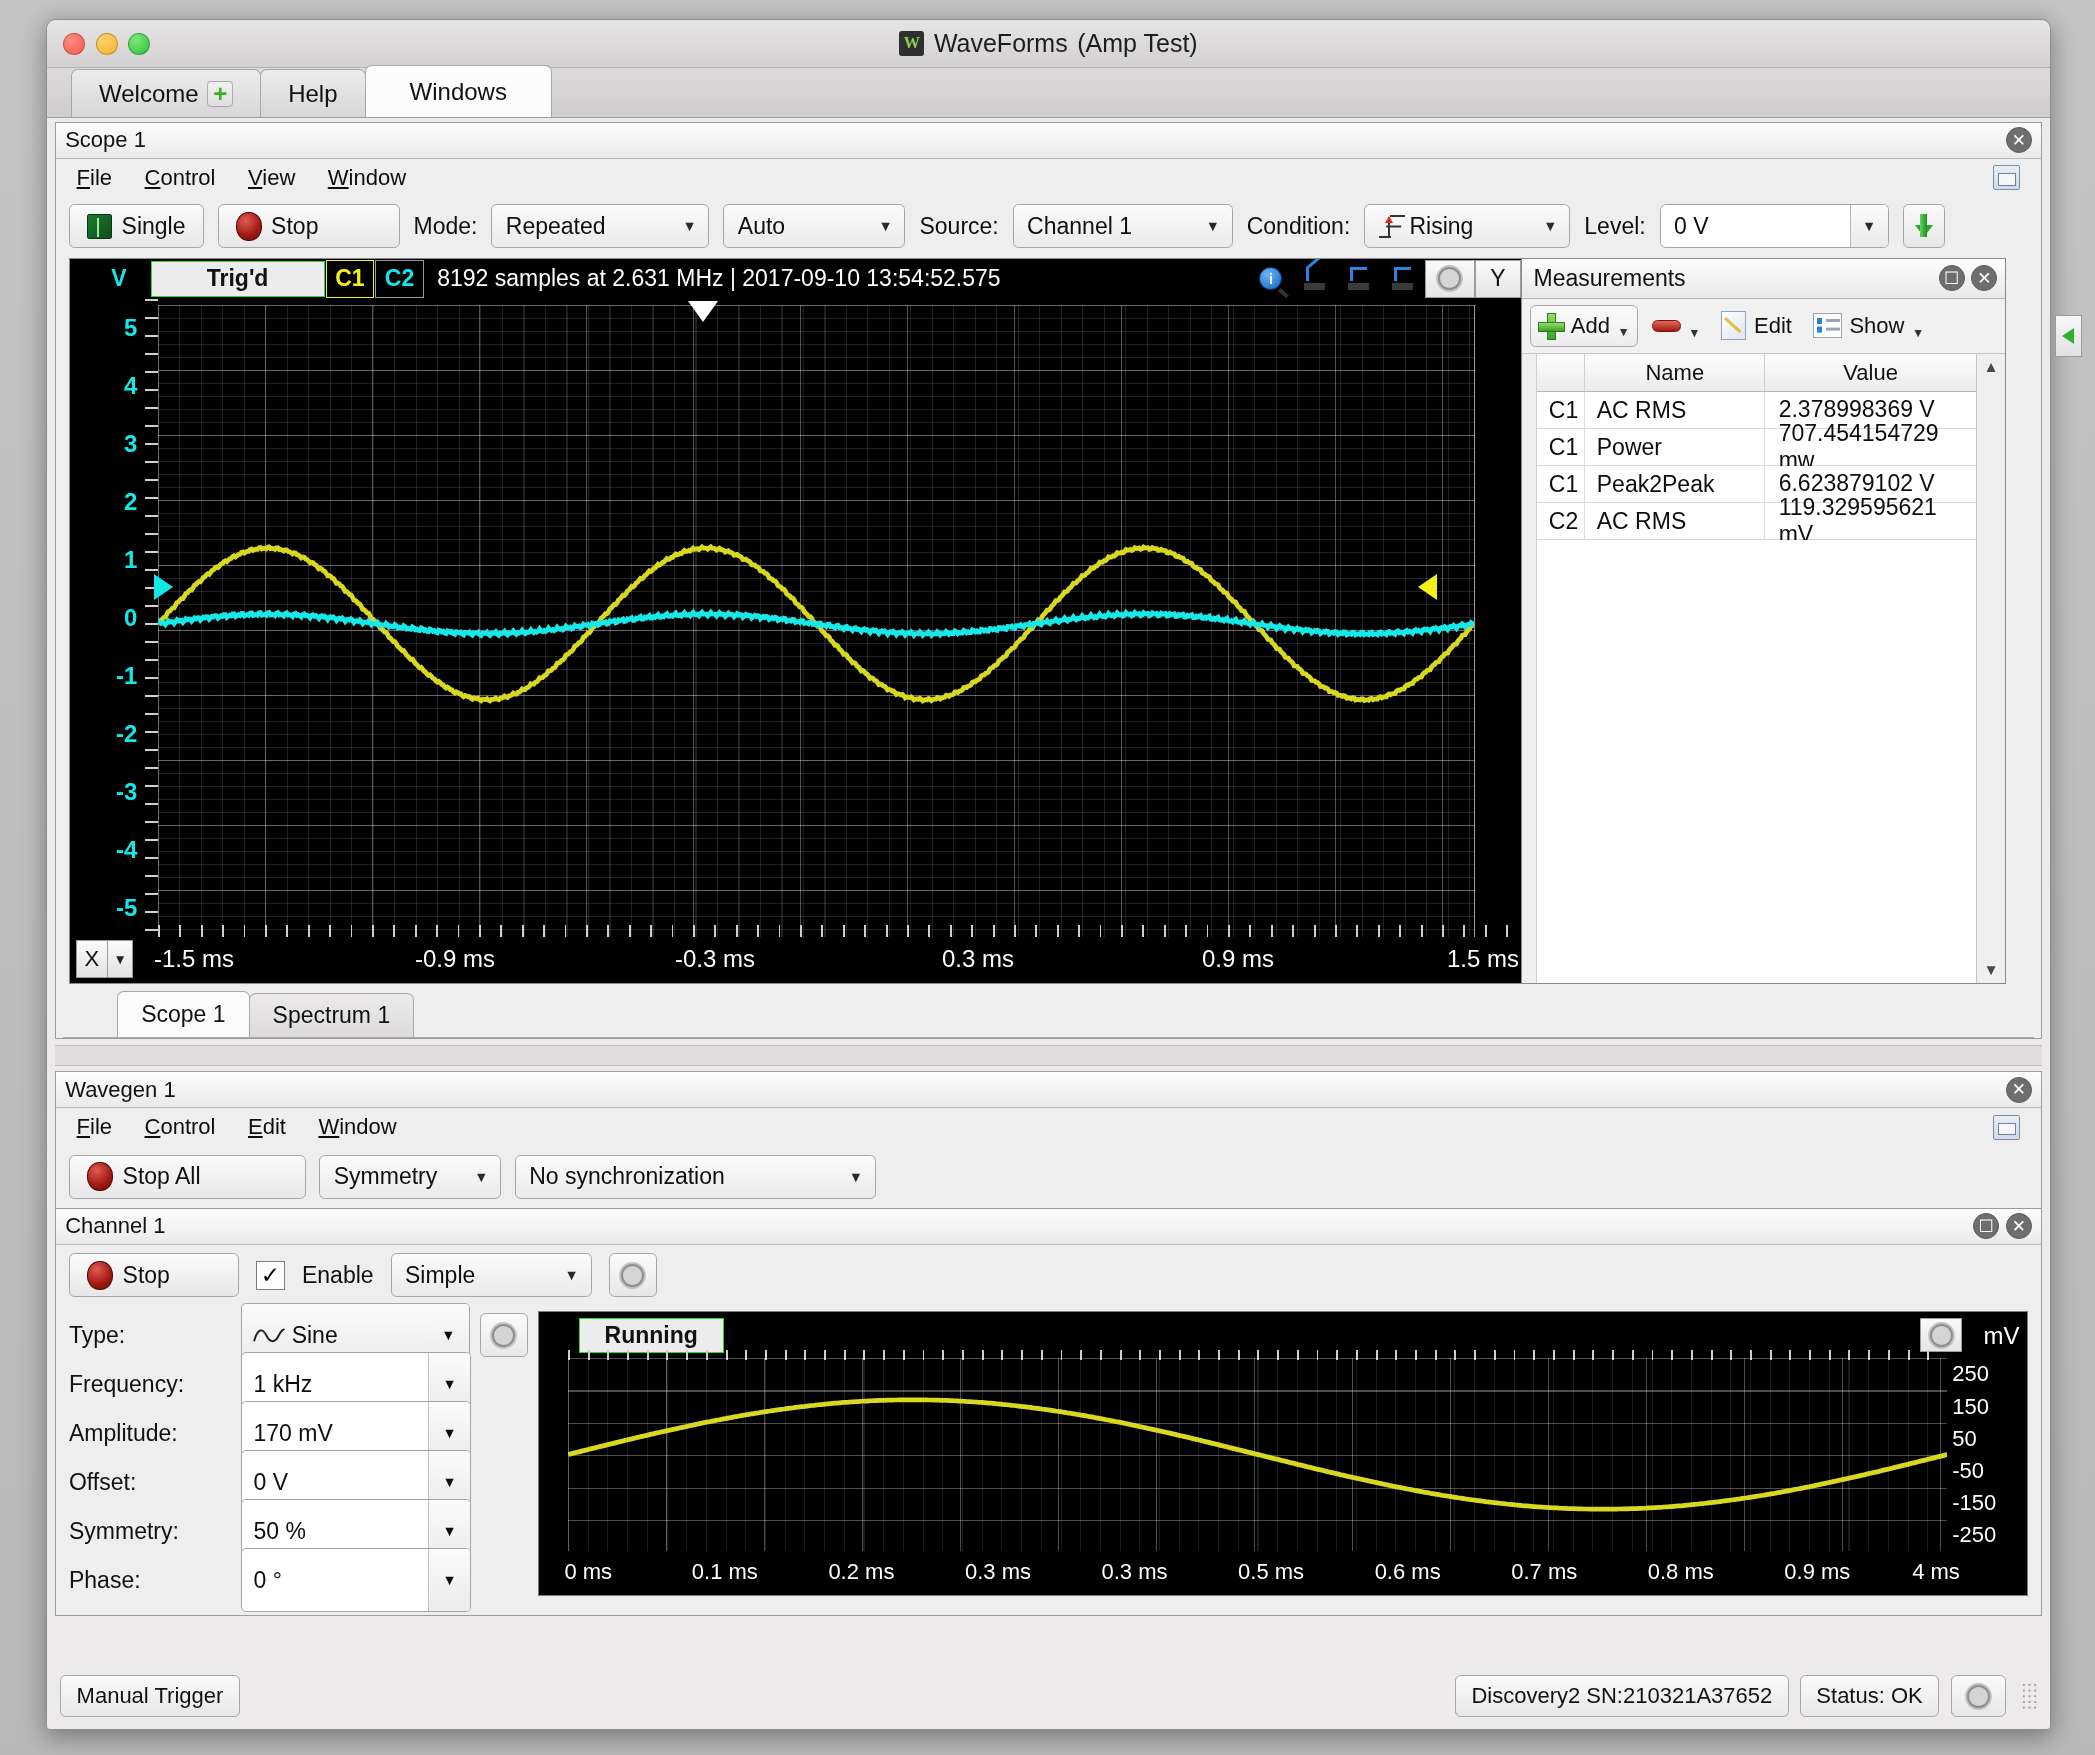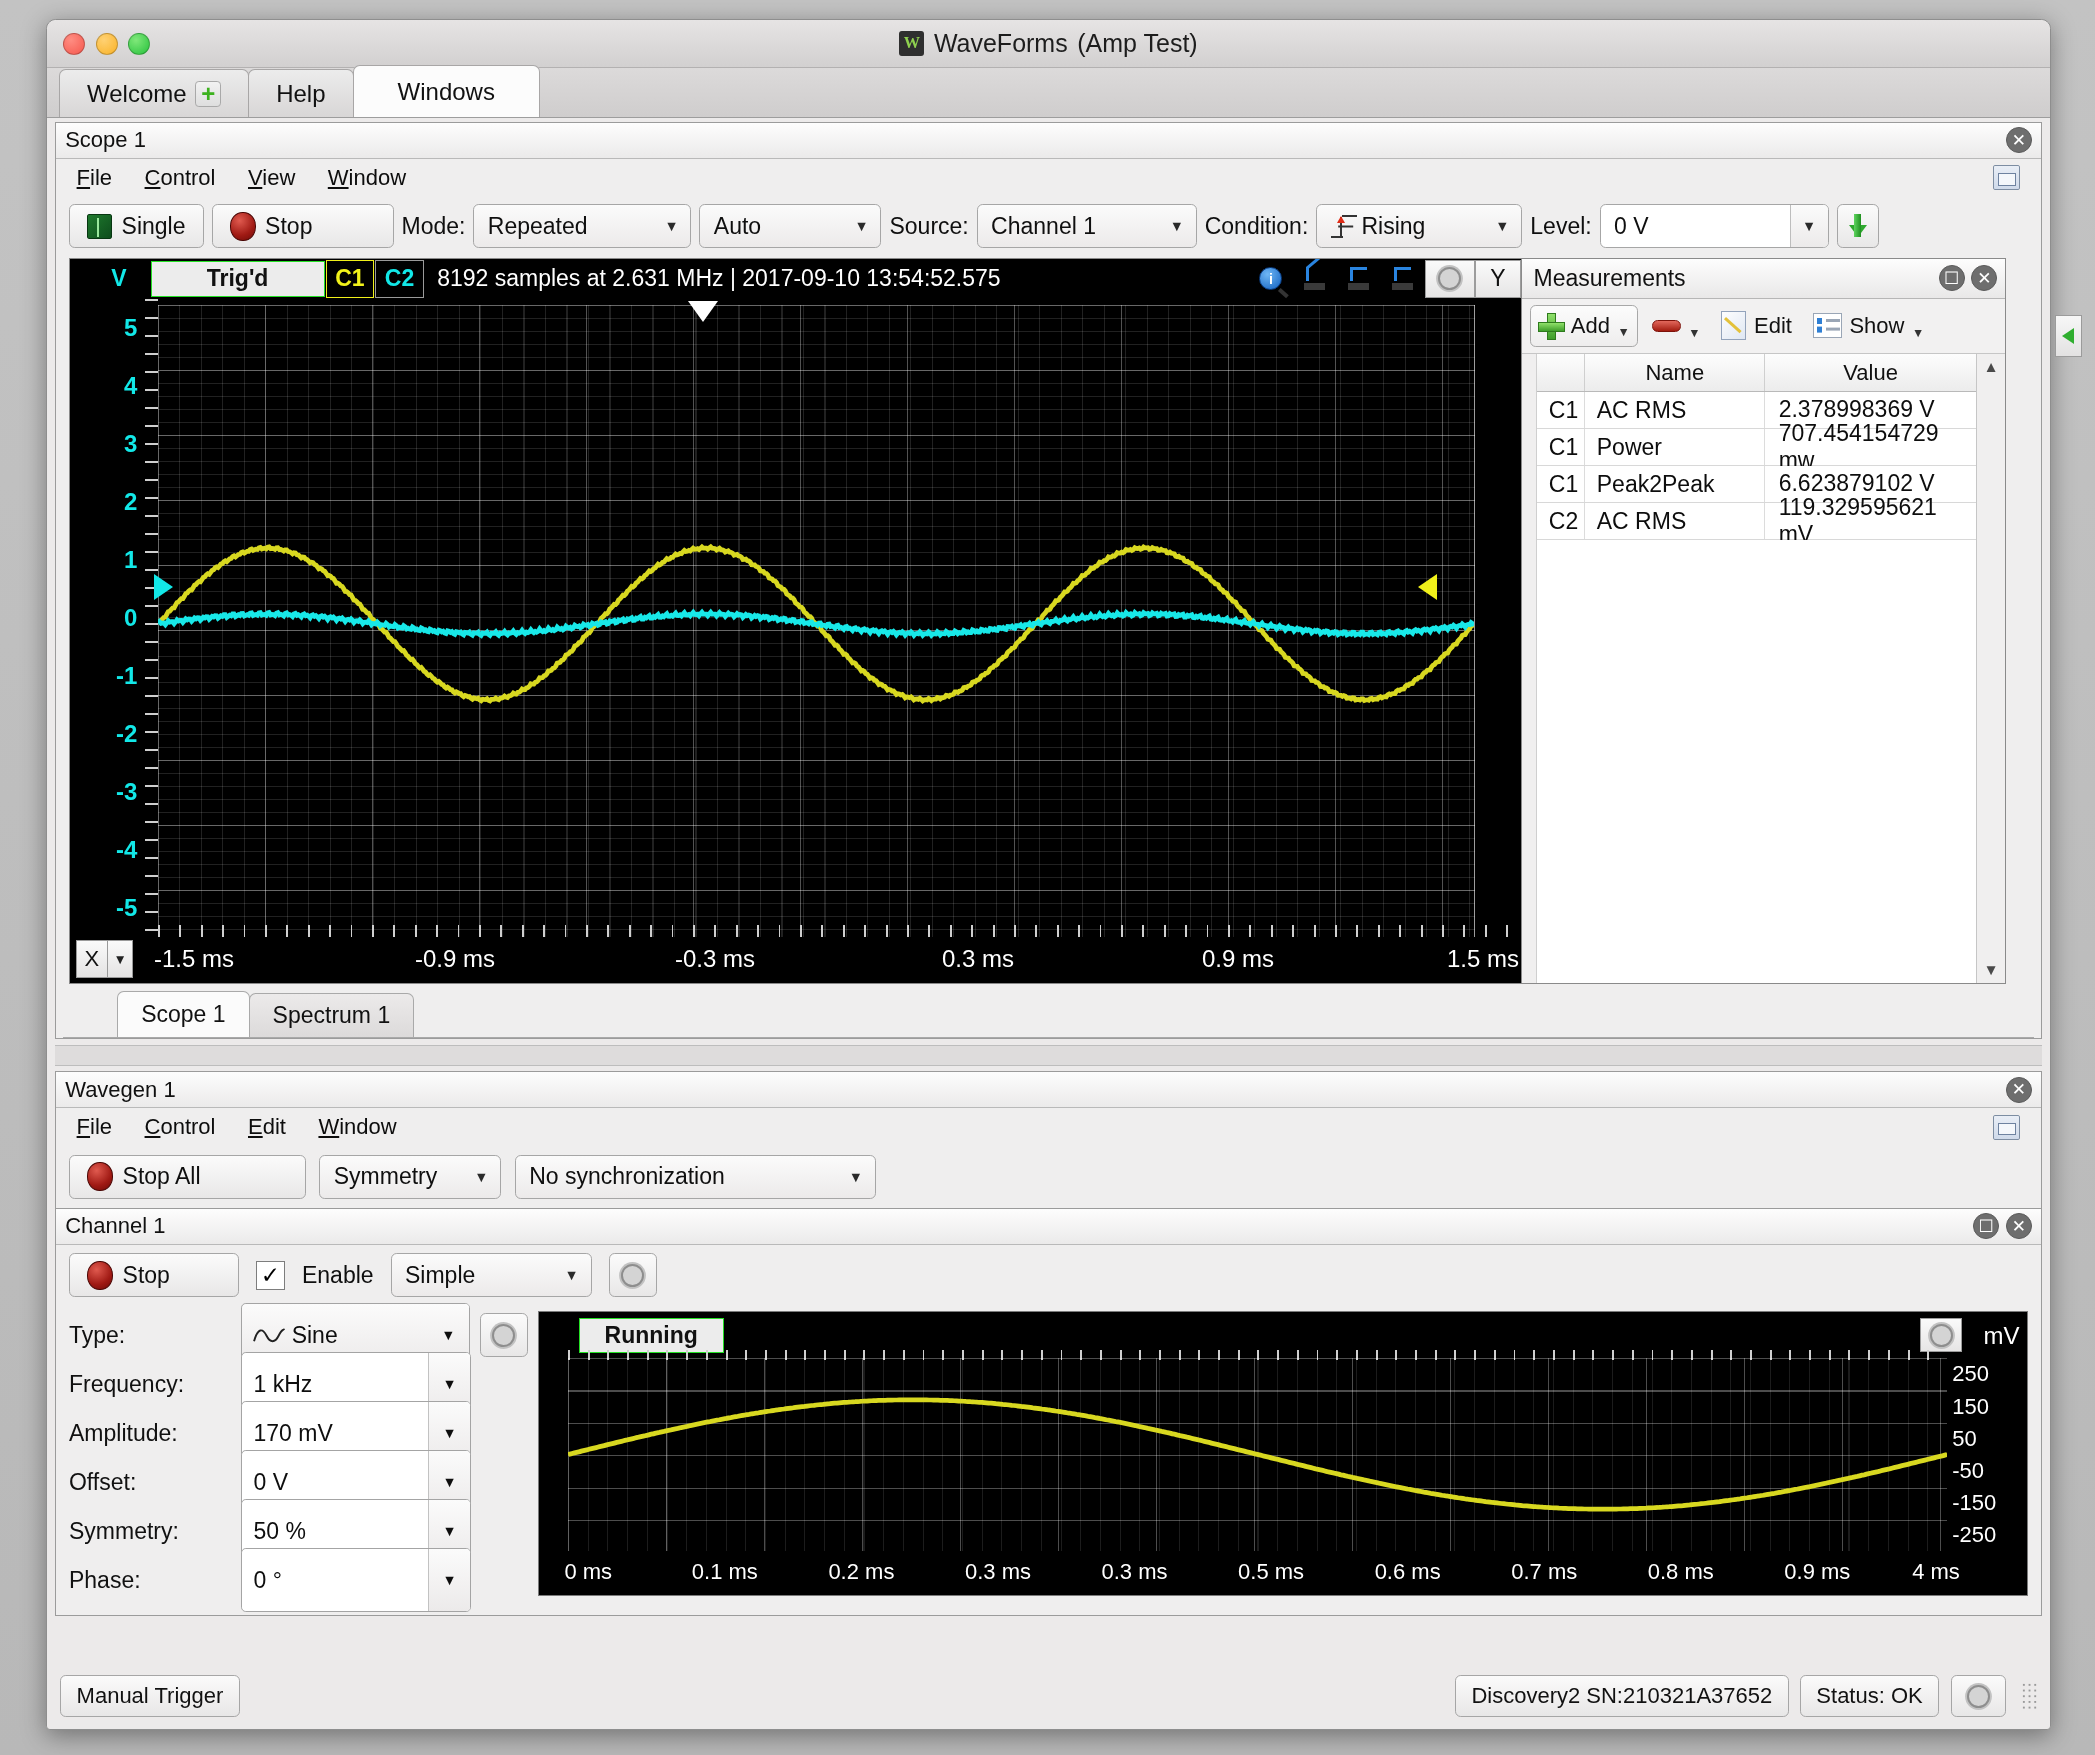--- a/index.html
+++ b/index.html
@@ -54,21 +54,21 @@
     font-family: "Liberation Serif", serif;
     line-height: 1;
   }
   .title-text { white-space: pre; }
 
   
   .apptabs {
     height: 50px; flex: none;
     background: linear-gradient(180deg,#dcdada,#cfcdcd);
     display: flex; align-items: flex-end;
-    padding-left: 12px;
+    padding-left: 24px;
     border-bottom: 1px solid #9d9d9d;
   }
   .apptab {
     height: 48px;
     padding: 0 27px;
     display: flex; align-items: center; gap: 8.6px;
     font-size: 24px; color: #111;
     background: linear-gradient(180deg,#ececec,#d8d6d6);
     border: 1px solid #a8a6a6;
     border-bottom: none;
@@ -121,21 +121,21 @@
     background: linear-gradient(180deg,#e9eef6,#cfdaea);
     position: relative; border-radius: 1.9px;
   }
   .mini-sq::after {
     content: ""; position: absolute; left: 3.8px; top: 6.7px; right: 3.8px; bottom: 3.8px;
     border: 1px solid #6e82a0; background: #f4f7fb;
   }
 
   
   .ctrlbar {
-    display: flex; align-items: center; gap: 8px;
+    display: flex; align-items: center; gap: 14px;
     padding: 7.6px 13.4px 9.6px 13.4px;
     background: #efeeee;
   }
   .btn {
     height: 44px; min-width: 57px;
     display: inline-flex; align-items: center; gap: 9.6px;
     padding: 0 17px;
     background: linear-gradient(180deg,#fbfbfb,#e8e7e7);
     border: 1px solid #a6a6a6; border-radius: 5.7px;
     font-size: 23px; color: #0f0f0f; white-space: nowrap;

